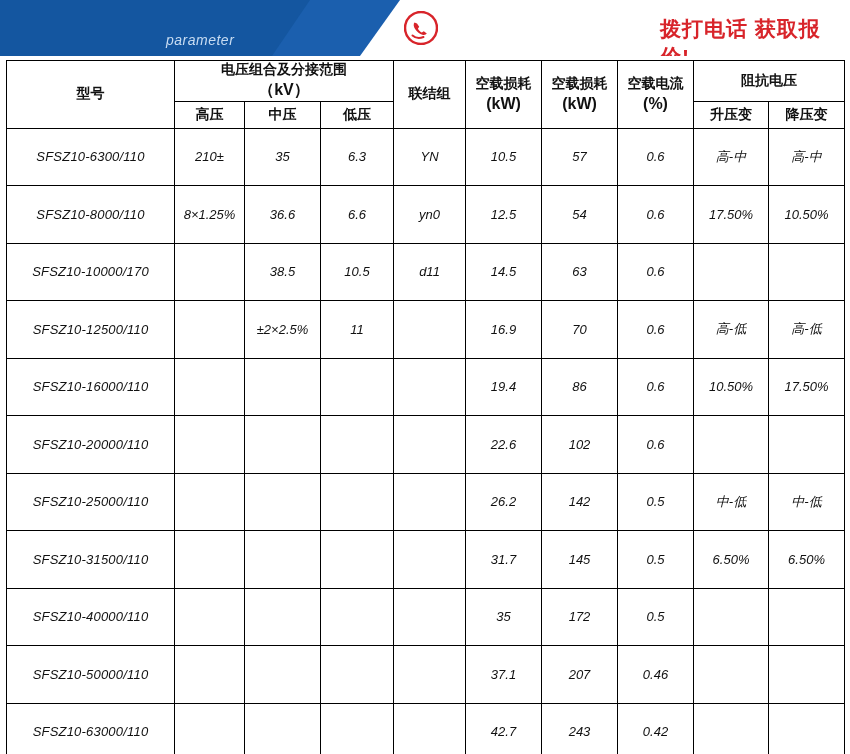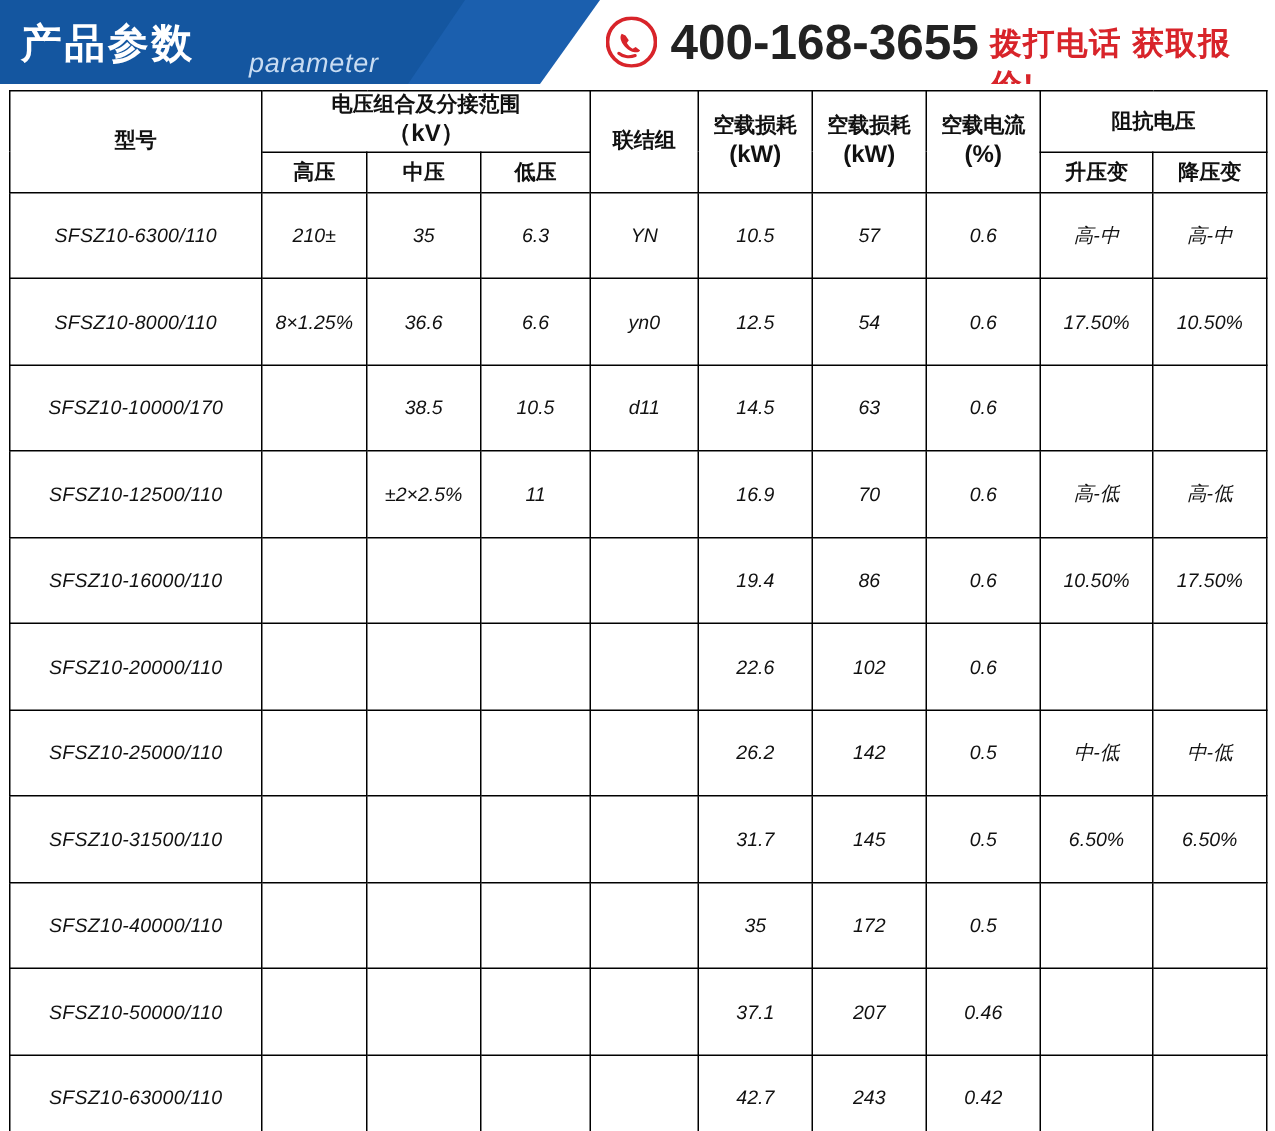--- a/index.html
+++ b/index.html
@@ -47,21 +47,21 @@
     top: 11px;
     font-size: 27px;
     font-weight: bold;
     color: #ffffff;
     letter-spacing: 2px;
   }
   .banner-sub {
     position: absolute;
     left: 166px;
     top: 32px;
-    font-size: 18px;
+    font-size: 14px;
     font-style: italic;
     color: #c8dcf2;
     letter-spacing: 0.5px;
     text-align: right;
   }
   .phone-icon {
     position: absolute;
     left: 404px;
     top: 11px;
     width: 34px;
@@ -120,30 +120,28 @@
     font-weight: bold;
     line-height: 1.35;
   }
 </style>
 </head>
 <body>
 
 <div class="banner">
   <div class="banner-blue"></div>
   <div class="banner-blue-2"></div>
-  <div class="banner-title">产品参数</div>
   <div class="banner-sub">parameter</div>
   <span class="phone-icon">
     <svg width="34" height="34" viewBox="0 0 34 34">
       <circle cx="17" cy="17" r="16" fill="#ffffff" stroke="#d8242a" stroke-width="2.5"></circle>
       <path d="M10.5 11.5c-1.3 1.6-1 4 .6 6.6 1.8 2.9 4.8 5 7.3 5.6 2 .5 3.6 0 4.4-1.1l-3-2.3-2 1.2c-1.4-.7-2.9-2.1-3.9-3.8l1.3-1.9-2.2-3.2-2.5-1.1z" fill="#d8242a"></path>
       <path d="M8.5 24.5c2.5 2.2 7 3 11 1.5" stroke="#d8242a" stroke-width="2" fill="none" stroke-linecap="round"></path>
     </svg>
   </span>
-  <div class="phone-number">400-168-3655</div>
   <div class="banner-cta">拨打电话 获取报价!</div>
 </div>
 
 <div class="table-wrap">
   <table class="spec">
     <colgroup>
       <col style="width:168px">
       <col style="width:70px">
       <col style="width:76px">
       <col style="width:73px">

